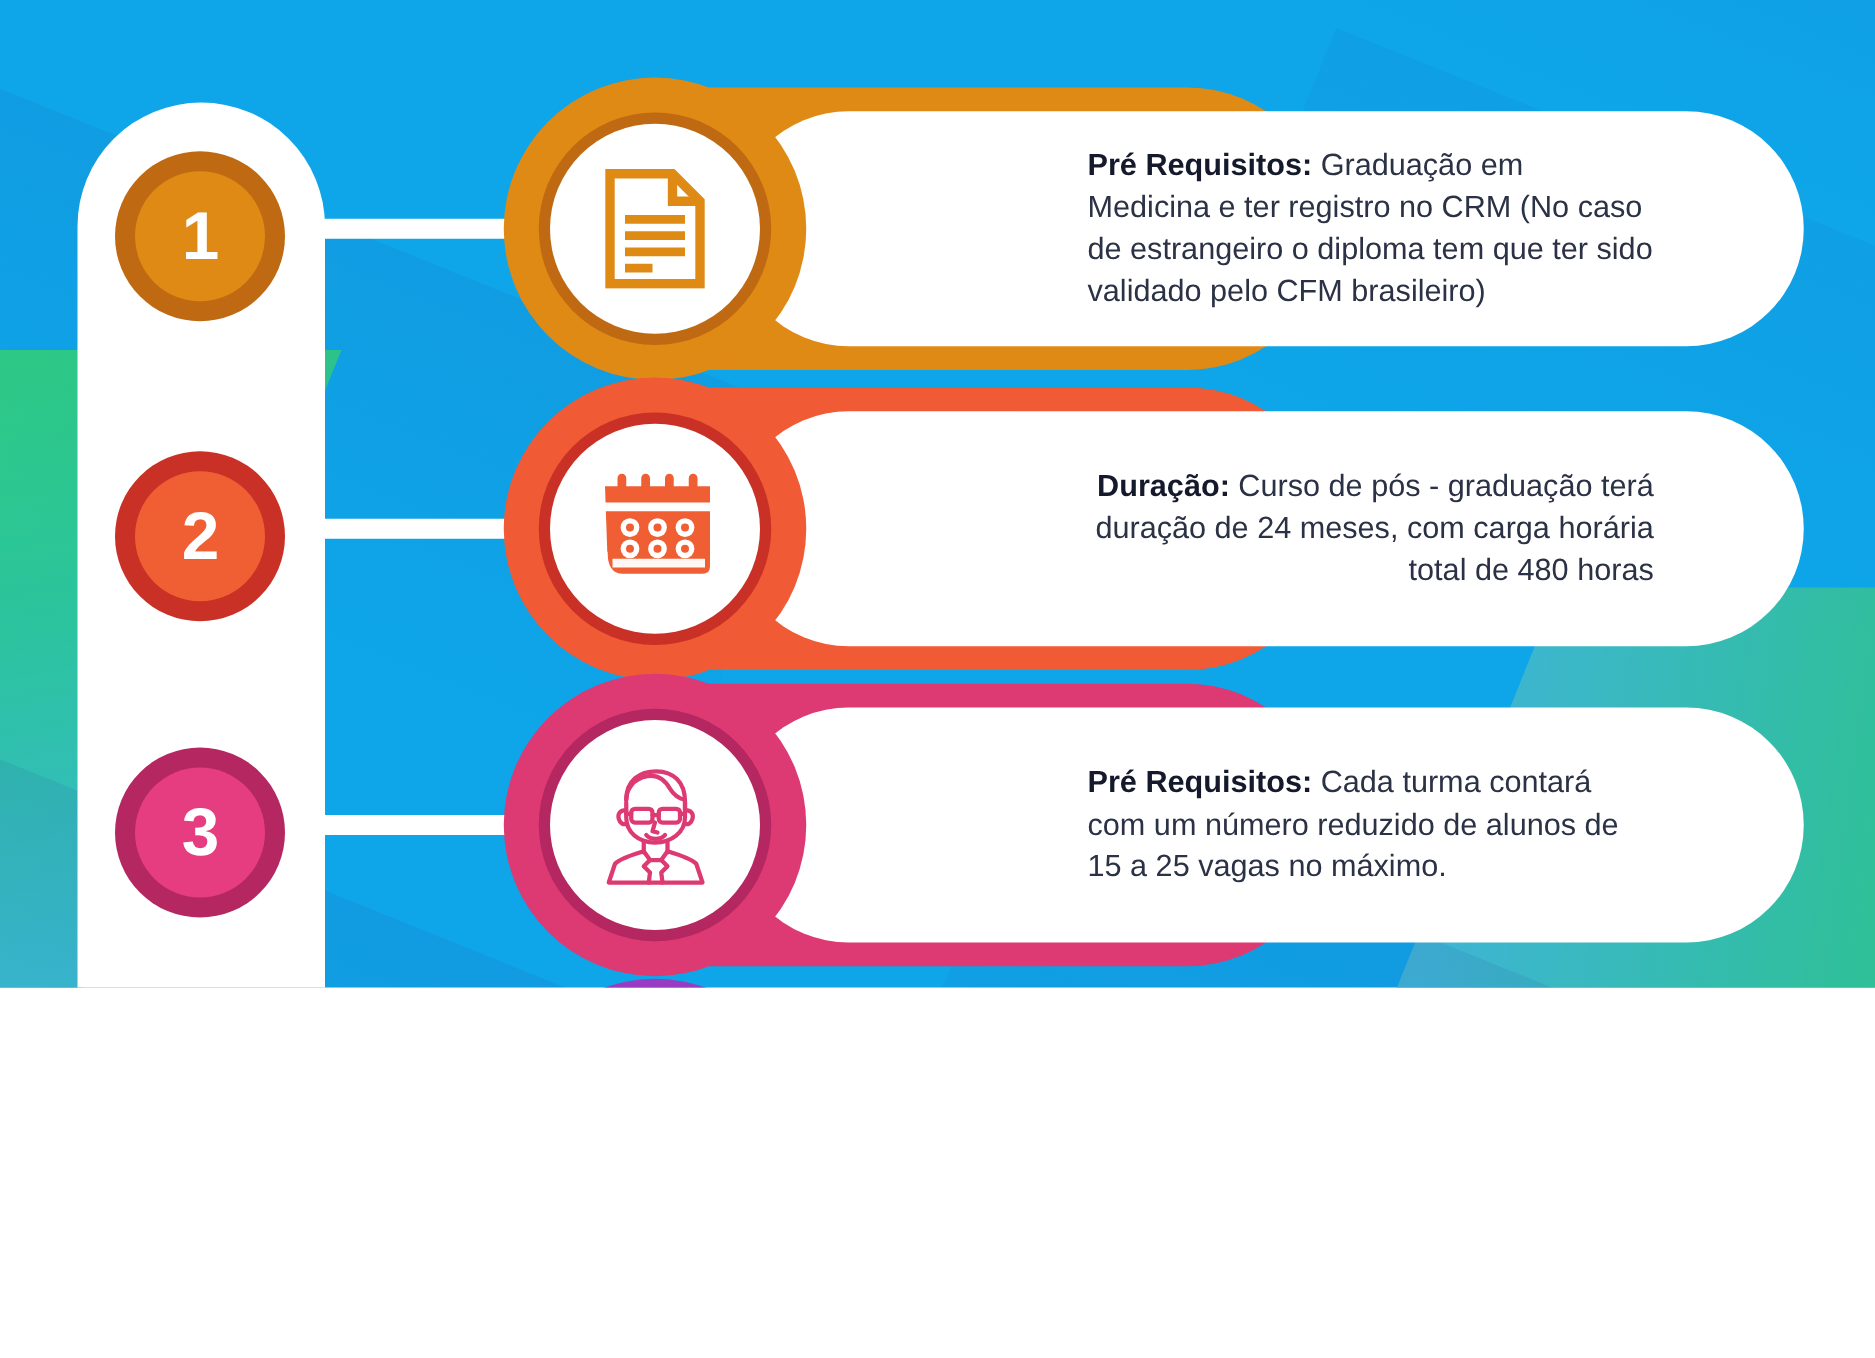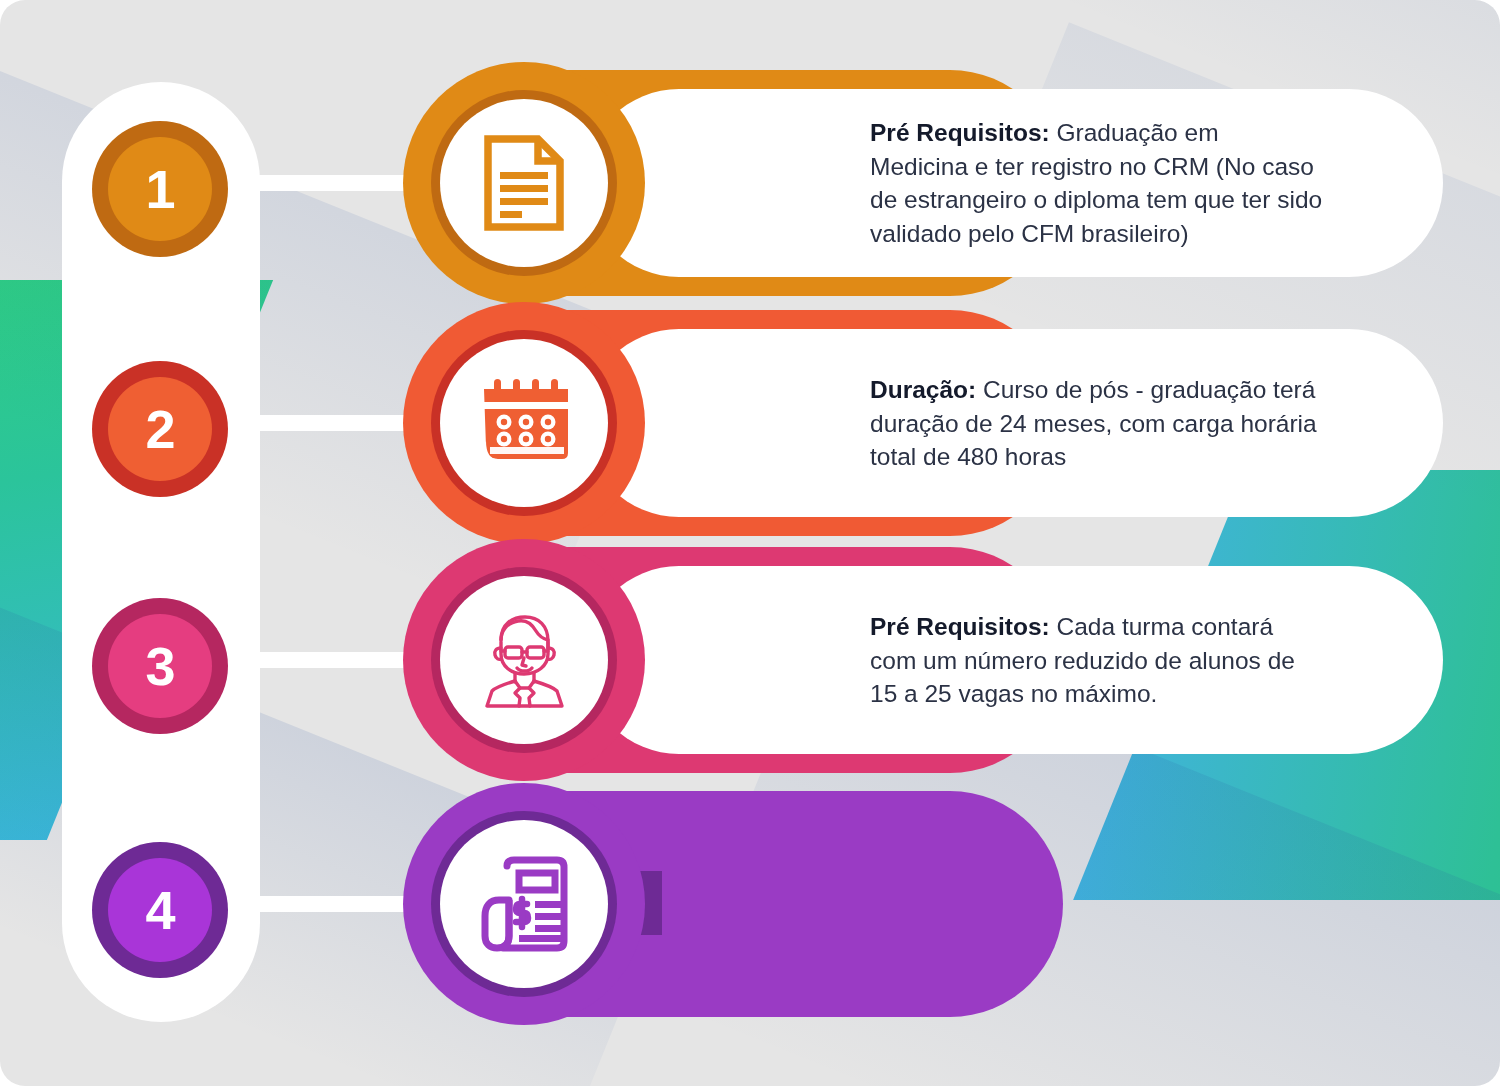--- a/index.html
+++ b/index.html
@@ -3,24 +3,23 @@
 <meta charset="utf-8">
 <style>
   * { box-sizing: border-box; margin: 0; padding: 0; }
   html, body {
     width: 1500px; height: 1086px;
     overflow: hidden;
     font-family: "Liberation Sans", sans-serif;
   }
   #stage {
     position: relative;
-    width: 1500px; height: 1086px;
-    background: #e5e5e5;
+    width: 1500px; height: 790px;
+    background: #0ea5e9;
     overflow: hidden;
-    border-radius: 25px;
   }
 
   
   .bg-layer { position: absolute; inset: 0; overflow: hidden; pointer-events: none; }
 
   .band-green-left {
     position: absolute;
     left: -360px; top: 280px;
     width: 520px; height: 560px;
     background: linear-gradient(170deg, #2ecf7f 0%, #2bc49b 40%, #3ab7d8 100%);
@@ -80,21 +79,21 @@
   }
 
   
   .row {
     position: absolute;
     left: 0; right: 0;
     height: 242px;
     z-index: 4;
   }
   .row.r1 { top: 62px; }
-  .row.r2 { top: 302px; }
+  .row.r2 { top: 302px; text-align: right; }
   .row.r3 { top: 539px; }
   .row.r4 { top: 783px; }
 
   
   .connector {
     position: absolute;
     left: 250px; top: 113px;
     width: 180px; height: 16px;
     background: #ffffff;
     z-index: 2;

